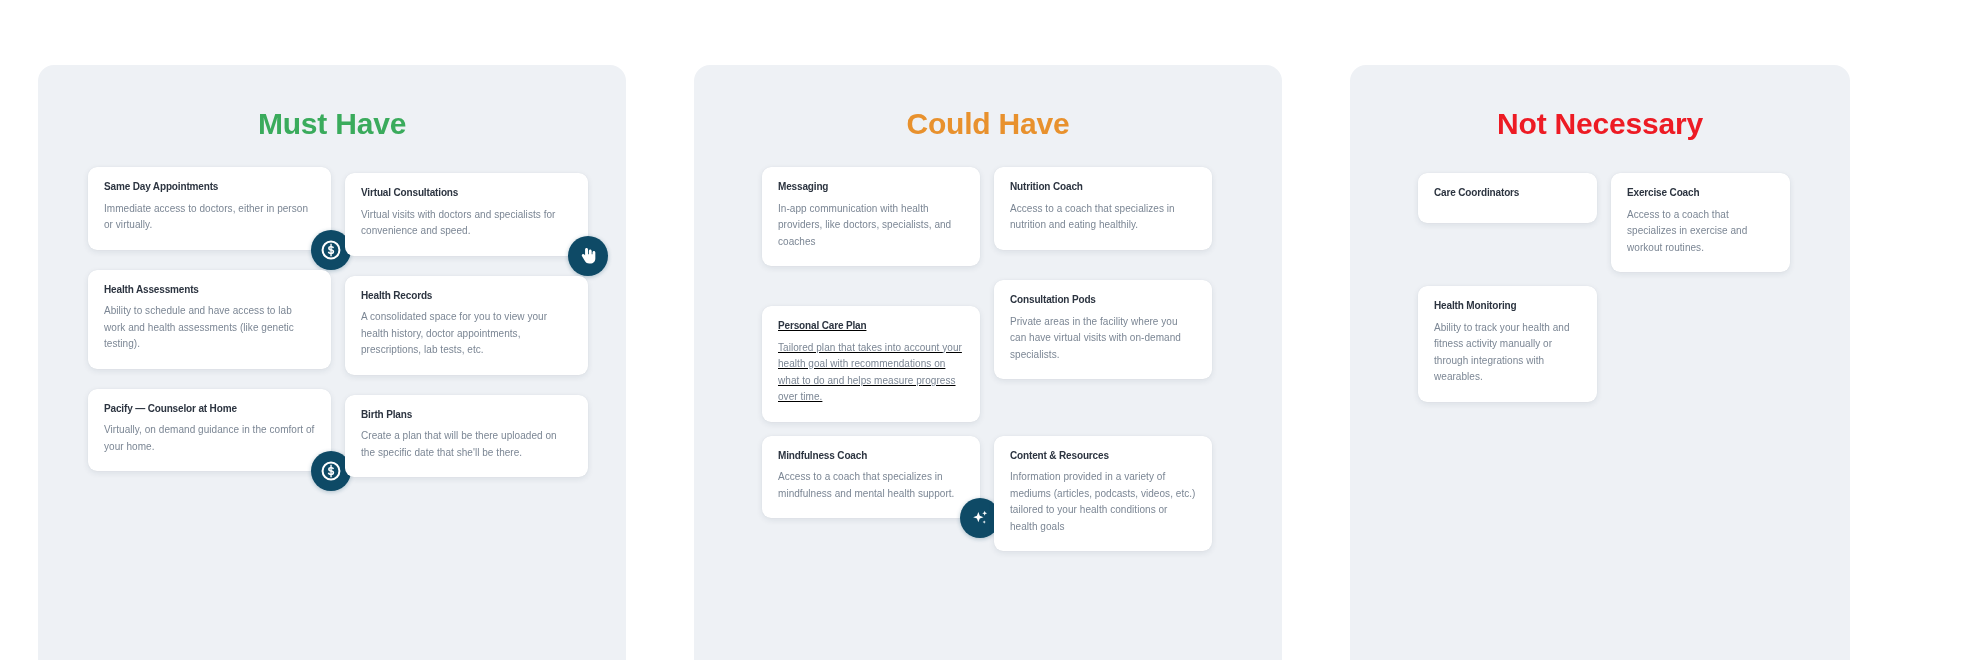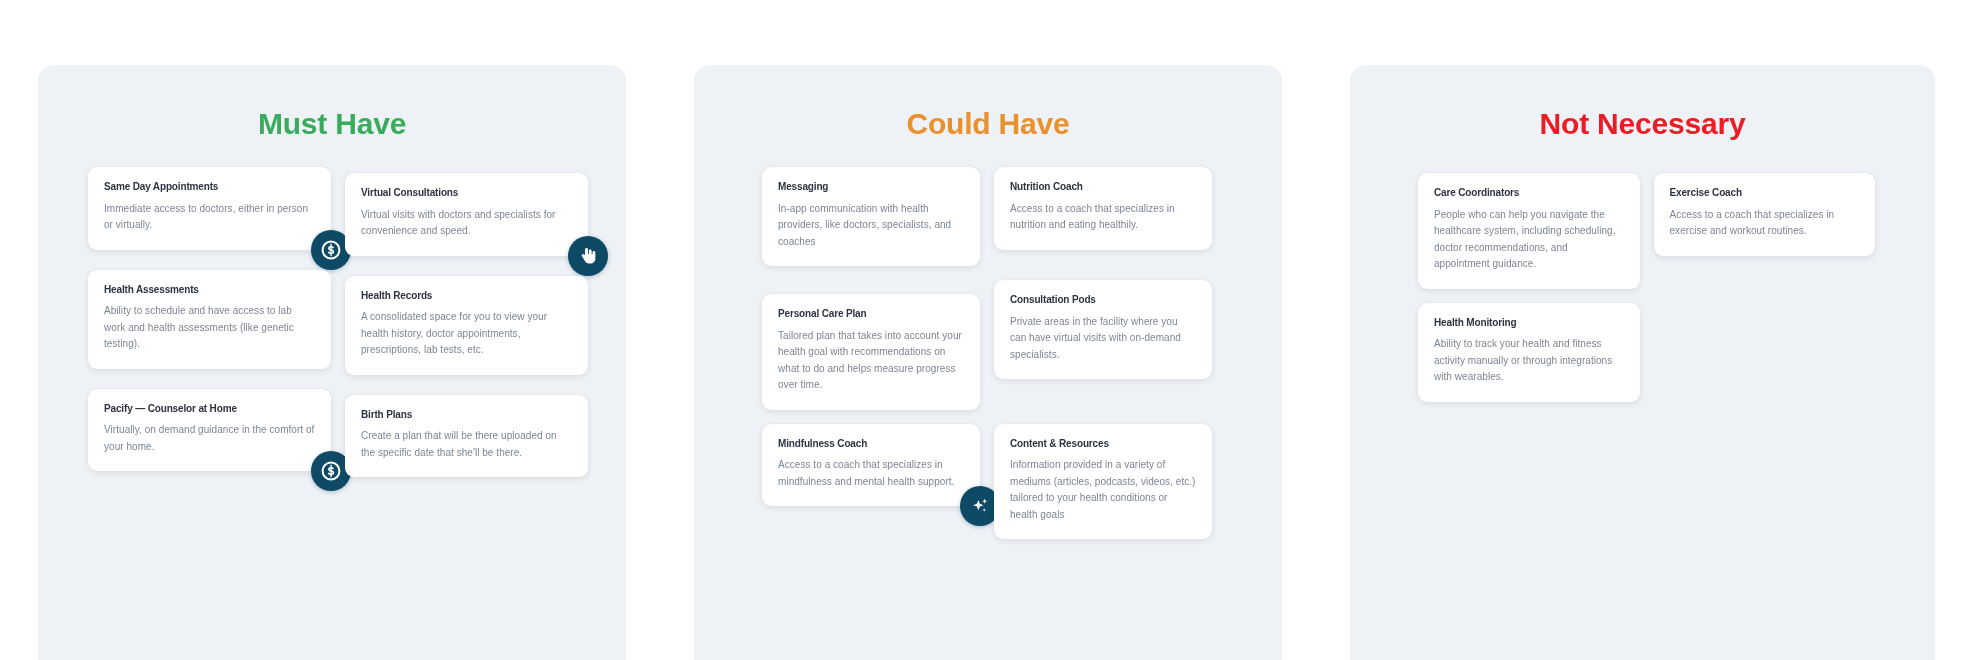--- a/index.html
+++ b/index.html
@@ -18,21 +18,21 @@
   
   .column {
     position: absolute;
     top: 65px;
     height: 595px;
     background: #eef1f5;
     border-radius: 16px 16px 0 0;
   }
   #col-must      { left: 38px;   width: 588px; }
   #col-could     { left: 694px;  width: 588px; }
-  #col-not       { left: 1350px; width: 585px; }
+  #col-not       { left: 1350px; width: 500px; }
 
   .column-title {
     text-align: center;
     font-size: 30px;
     font-weight: 700;
     letter-spacing: -0.2px;
     margin-top: 42px;
     margin-bottom: 26px;
   }
   #title-must { color: #3aab5c; }
@@ -68,21 +68,21 @@
   }
   .card-desc {
     font-size: 10px;
     line-height: 1.65;
     color: #7b8694;
     letter-spacing: 0.05px;
   }
 
   
   .shift-down { margin-top: 6px; }
-  .shift-down-lg { margin-top: 14px; }
+  .shift-down-lg { margin-top: 26px; text-decoration: underline; }
 
   
   .badge {
     position: absolute;
     width: 40px; height: 40px;
     border-radius: 50%;
     background: #0e4a66;
     display: flex;
     align-items: center;
     justify-content: center;
@@ -203,21 +203,20 @@
     </div>
   </section>
 
   <section class="column" id="col-not" style="background: rgb(238, 241, 245);">
     <h2 class="column-title" id="title-not" style="color: rgb(237, 27, 36);">Not Necessary</h2>
 
     <div class="card-grid" id="grid-not">
 
       <div class="card shift-down">
         <div class="card-title">Care Coordinators</div>
-        <div class="card-desc">People who can help you navigate the healthcare system, including scheduling, doctor recommendations, and appointment guidance.</div>
       </div>
 
       <div class="card shift-down">
         <div class="card-title">Exercise Coach</div>
         <div class="card-desc">Access to a coach that specializes in exercise and workout routines.</div>
       </div>
 
       <div class="card">
         <div class="card-title">Health Monitoring</div>
         <div class="card-desc">Ability to track your health and fitness activity manually or through integrations with wearables.</div>

